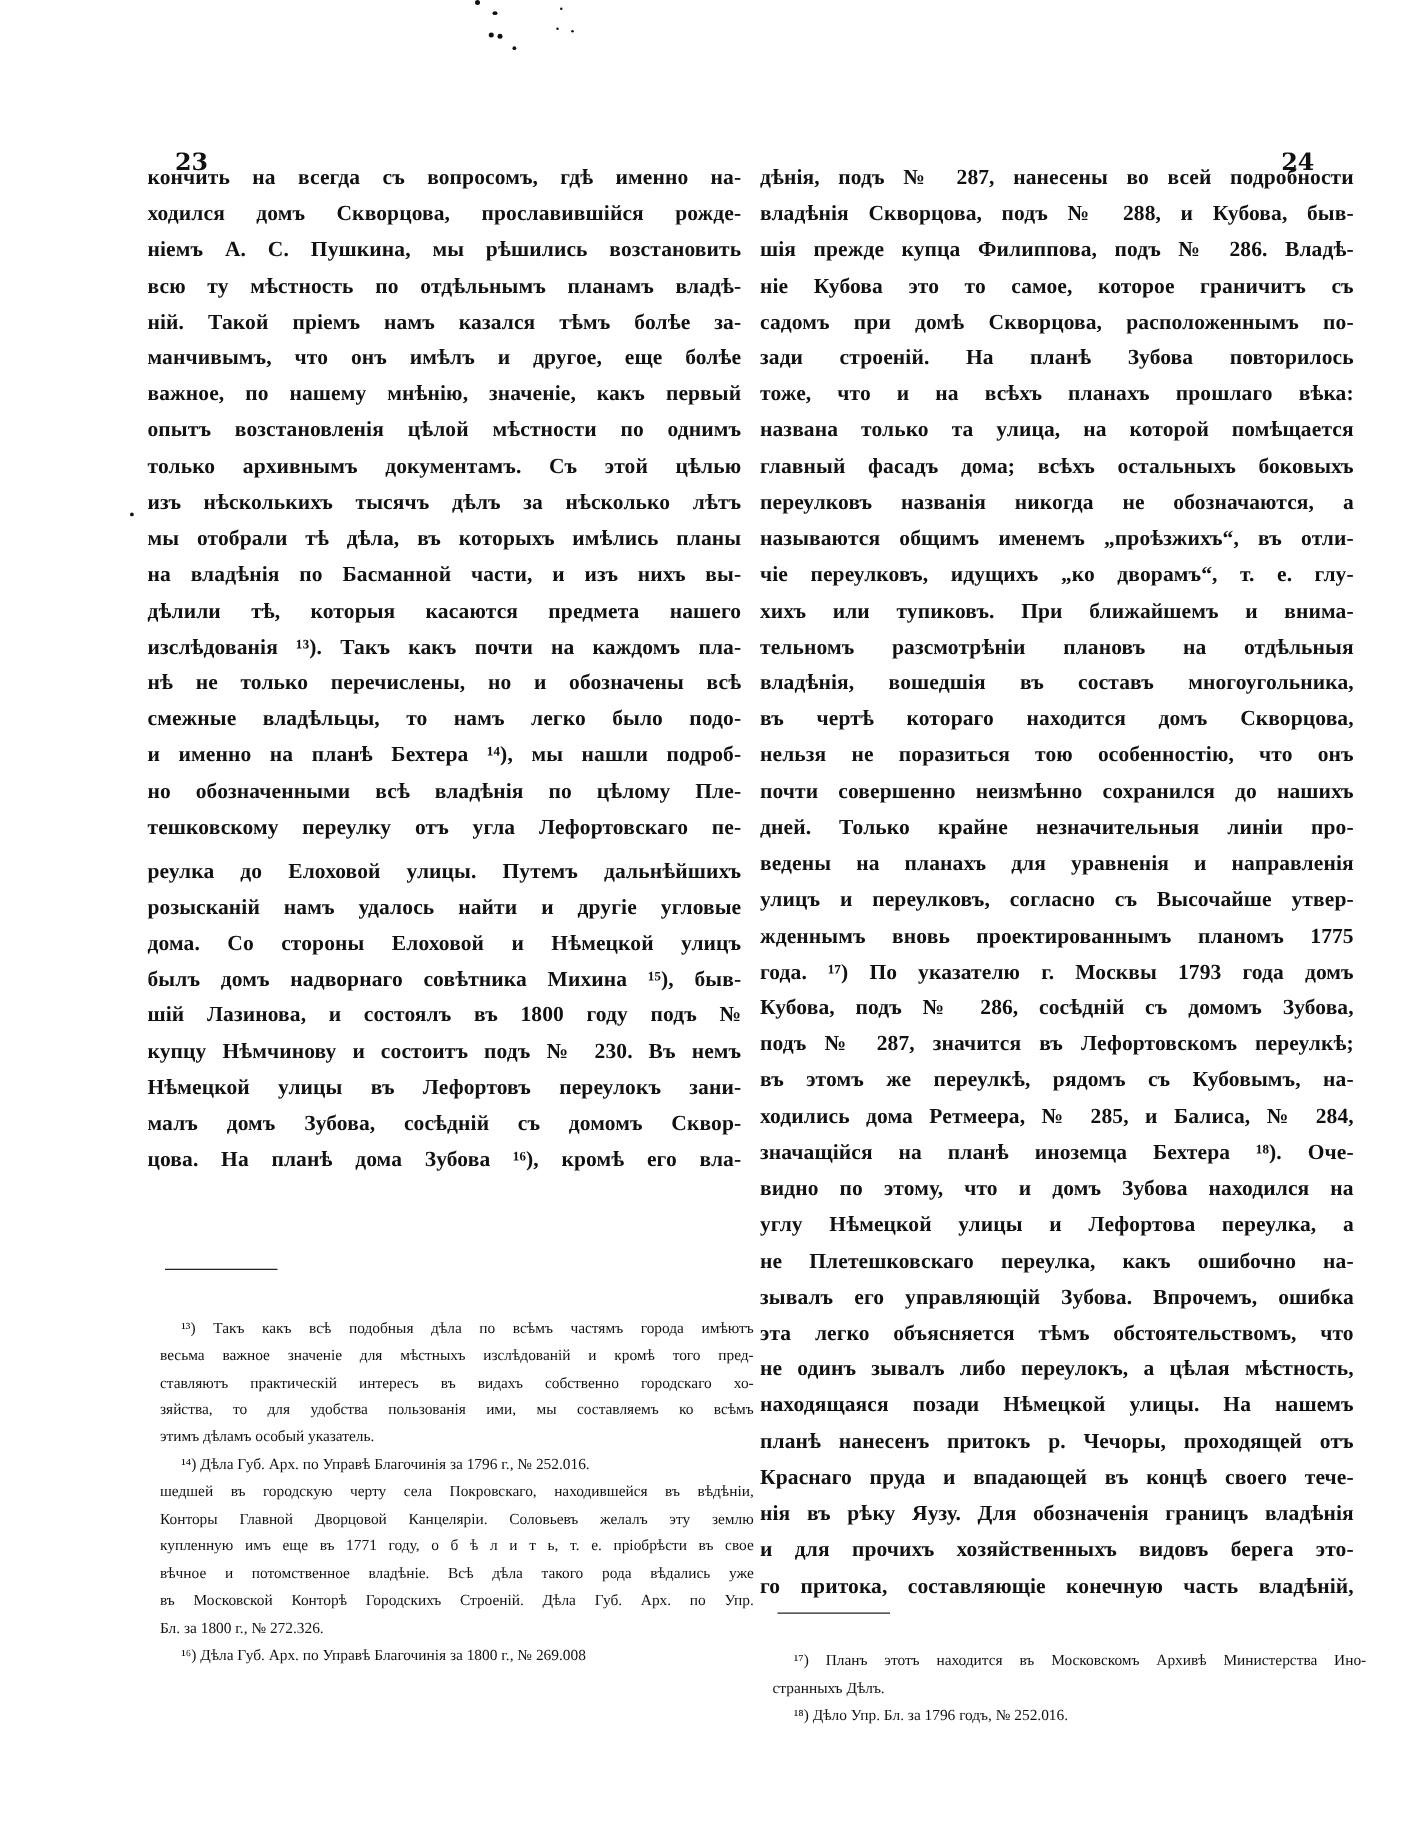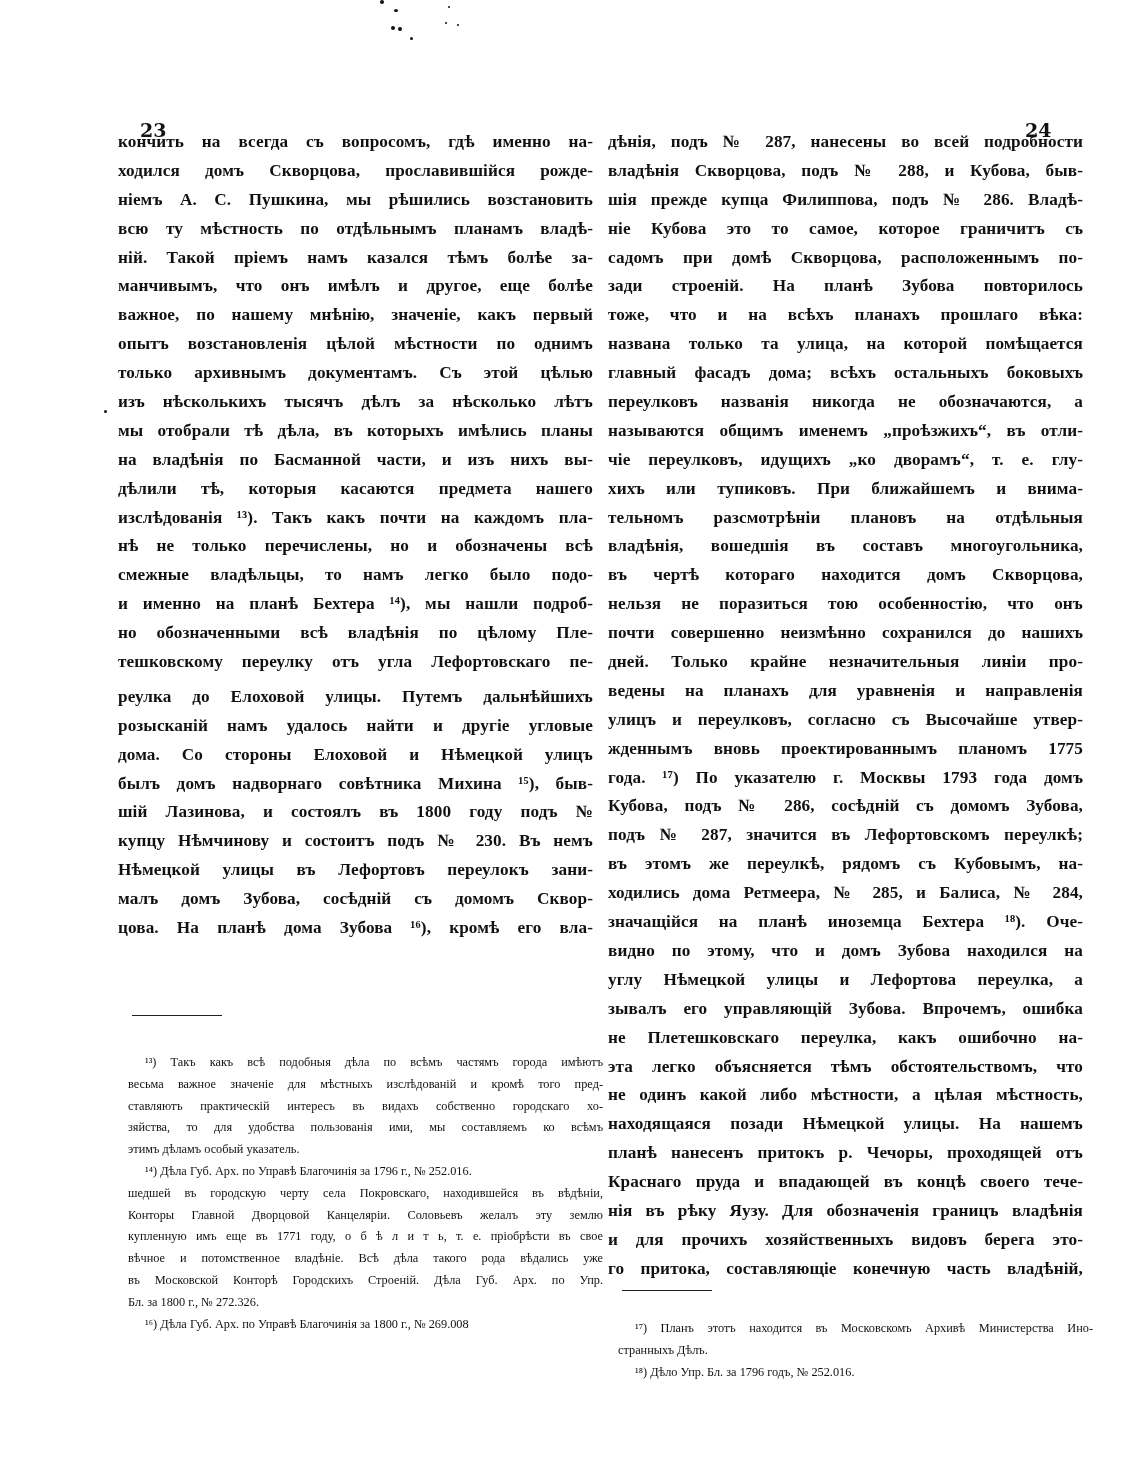--- a/index.html
+++ b/index.html
@@ -119,24 +119,24 @@
     <div class="body-line" style="">улицъ и переулковъ, согласно съ Высочайше утвер-</div>
     <div class="body-line" style="">жденнымъ вновь проектированнымъ планомъ 1775</div>
     <div class="body-line" style="">года. ¹⁷) По указателю г. Москвы 1793 года домъ</div>
     <div class="body-line" style="">Кубова, подъ № 286, сосѣдній съ домомъ Зубова,</div>
     <div class="body-line" style="">подъ № 287, значится въ Лефортовскомъ переулкѣ;</div>
     <div class="body-line" style="">въ этомъ же переулкѣ, рядомъ съ Кубовымъ, на-</div>
     <div class="body-line" style="">ходились дома Ретмеера, № 285, и Балиса, № 284,</div>
     <div class="body-line" style="">значащійся на планѣ иноземца Бехтера ¹⁸). Оче-</div>
     <div class="body-line" style="">видно по этому, что и домъ Зубова находился на</div>
     <div class="body-line" style="">углу Нѣмецкой улицы и Лефортова переулка, а</div>
+    <div class="body-line" style="">не Плетешковскаго переулка, какъ ошибочно на-</div>
     <div class="body-line" style="">зывалъ его управляющій Зубова. Впрочемъ, ошибка</div>
-    <div class="body-line" style="">не Плетешковскаго переулка, какъ ошибочно на-</div>
     <div class="body-line" style="">эта легко объясняется тѣмъ обстоятельствомъ, что</div>
-    <div class="body-line" style="">не одинъ какой либо мѣстности, а цѣлая мѣстность,</div>
+    <div class="body-line" style="">не одинъ зывалъ либо переулокъ, а цѣлая мѣстность,</div>
     <div class="body-line" style="">находящаяся позади Нѣмецкой улицы. На нашемъ</div>
     <div class="body-line" style="">планѣ нанесенъ притокъ р. Чечоры, проходящей отъ</div>
     <div class="body-line" style="">Краснаго пруда и впадающей въ концѣ своего тече-</div>
     <div class="body-line" style="">нія въ рѣку Яузу. Для обозначенія границъ владѣнія</div>
     <div class="body-line" style="">и для прочихъ хозяйственныхъ видовъ берега это-</div>
     <div class="body-line" style="">го притока, составляющіе конечную часть владѣній,</div>
   </div>
 
 <div class="rule" id="rule-left"></div>
 <div class="rule" id="rule-right"></div>

